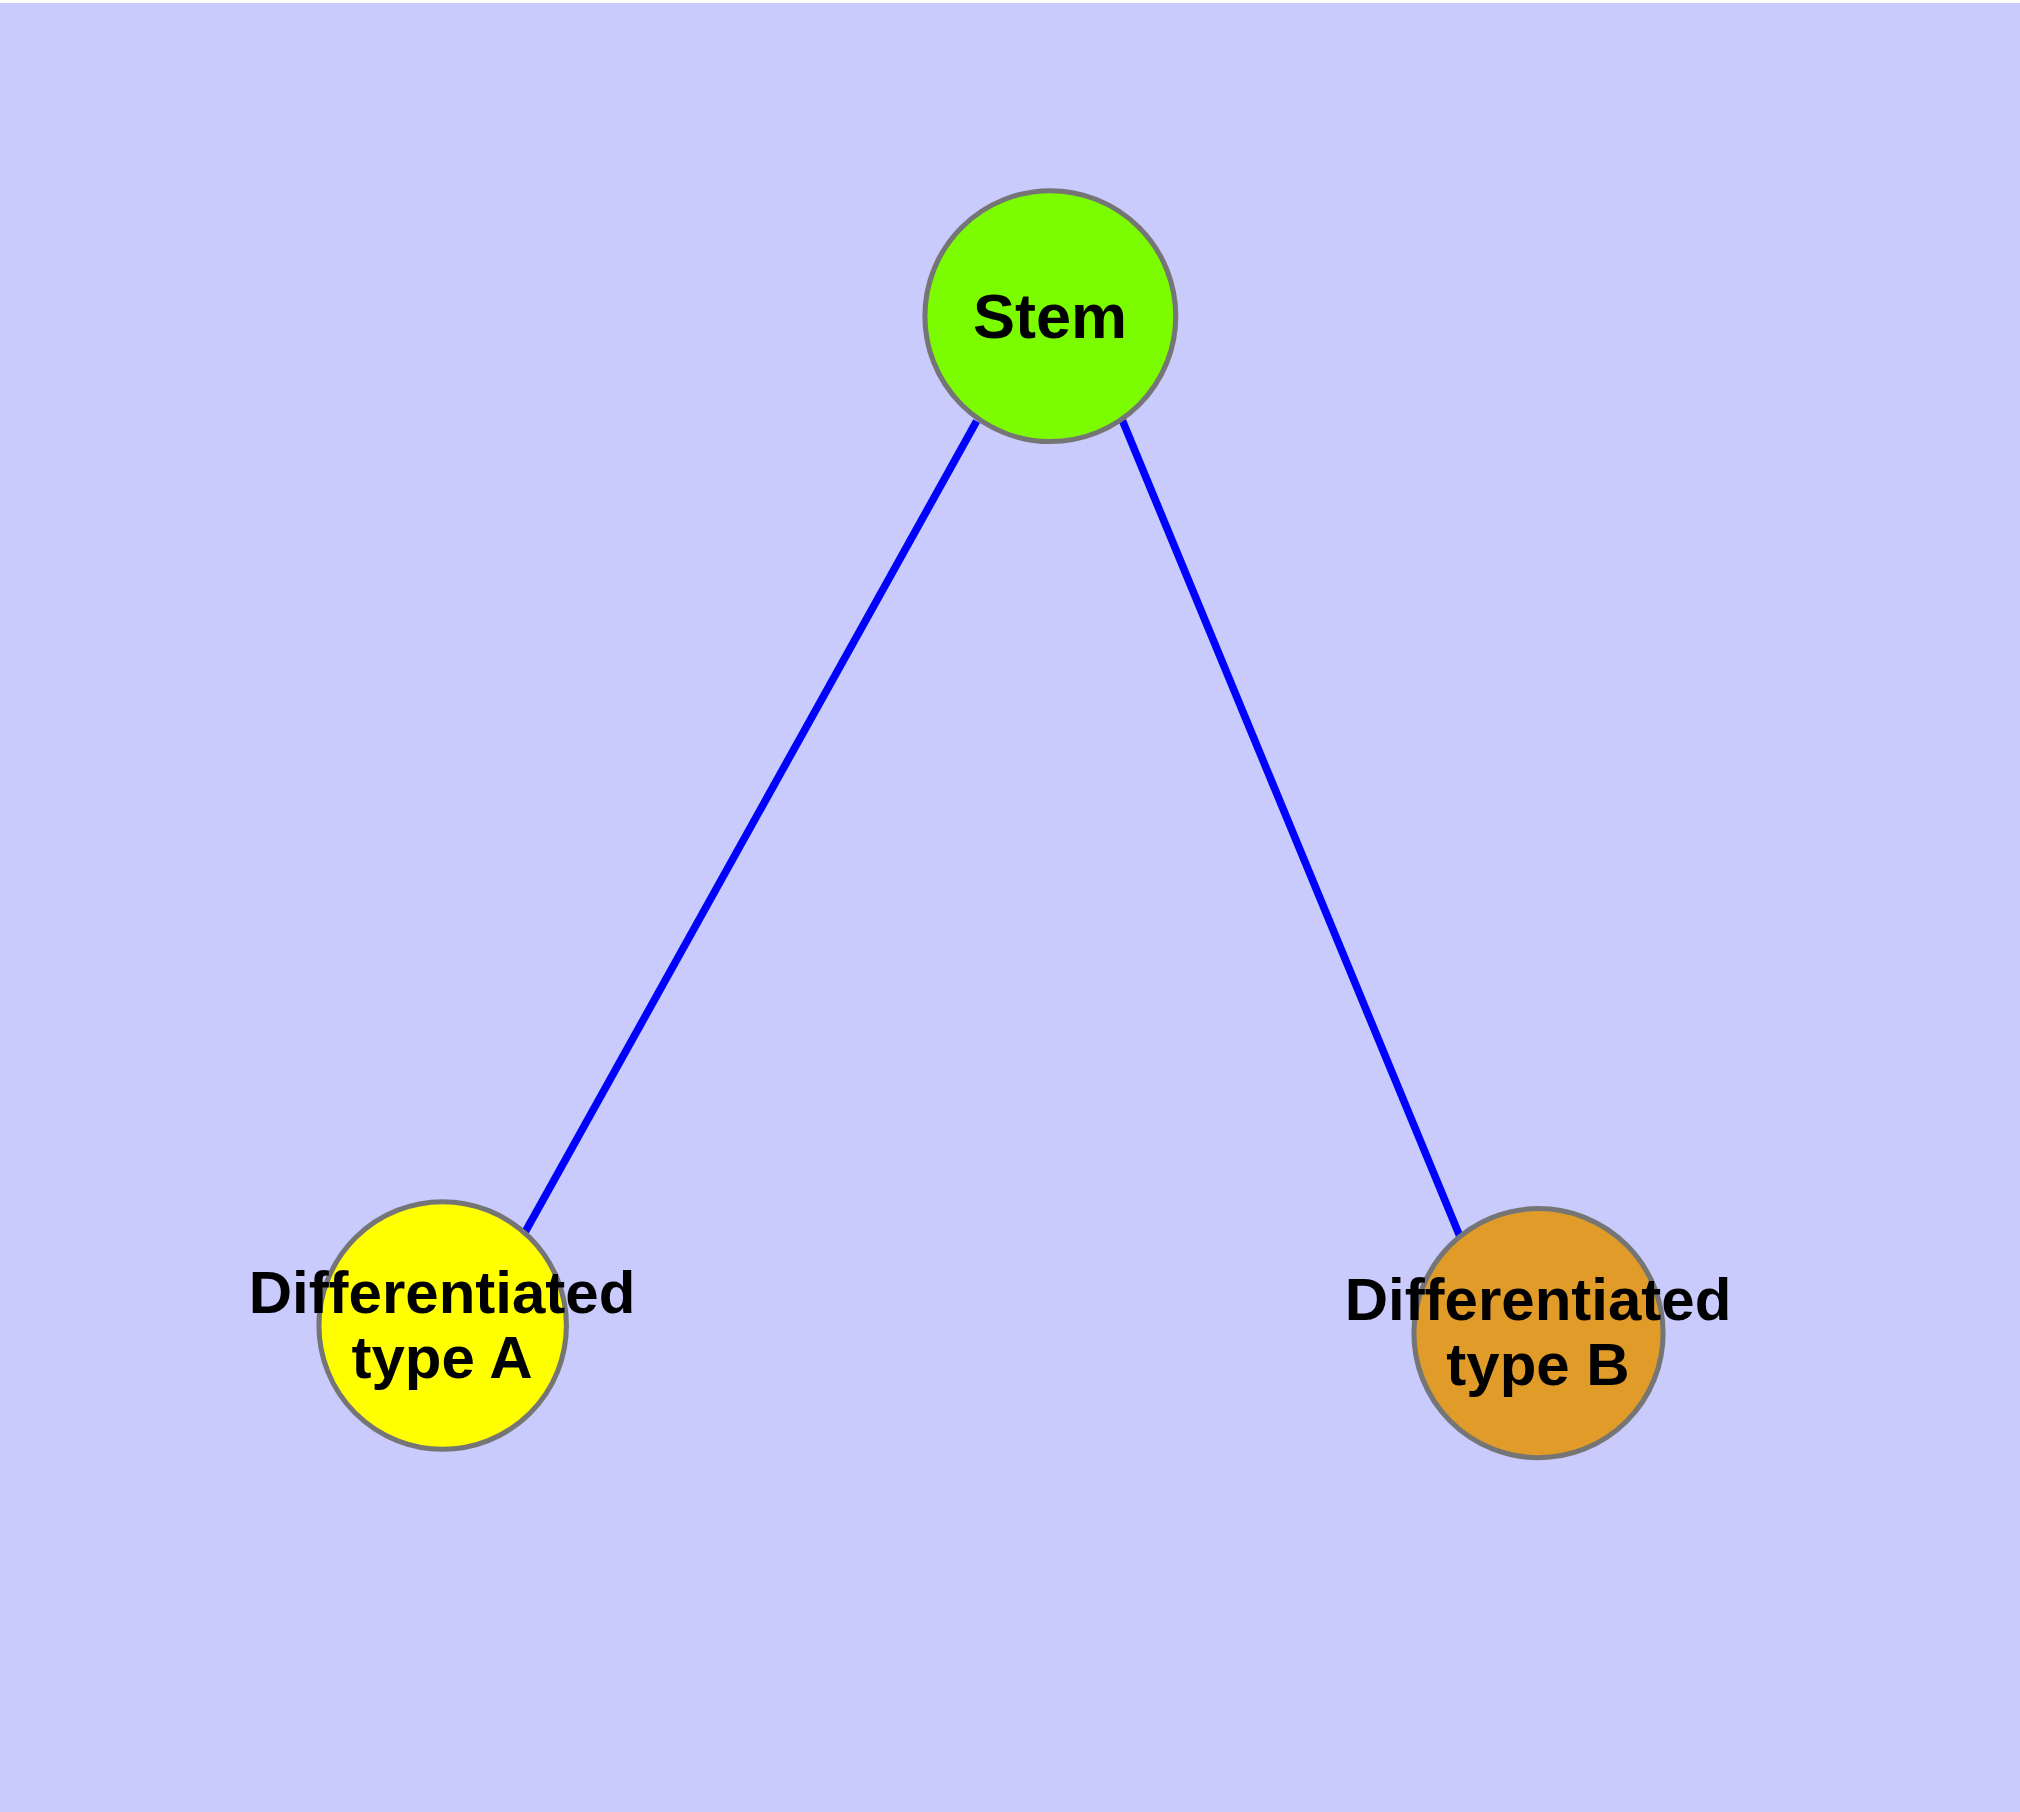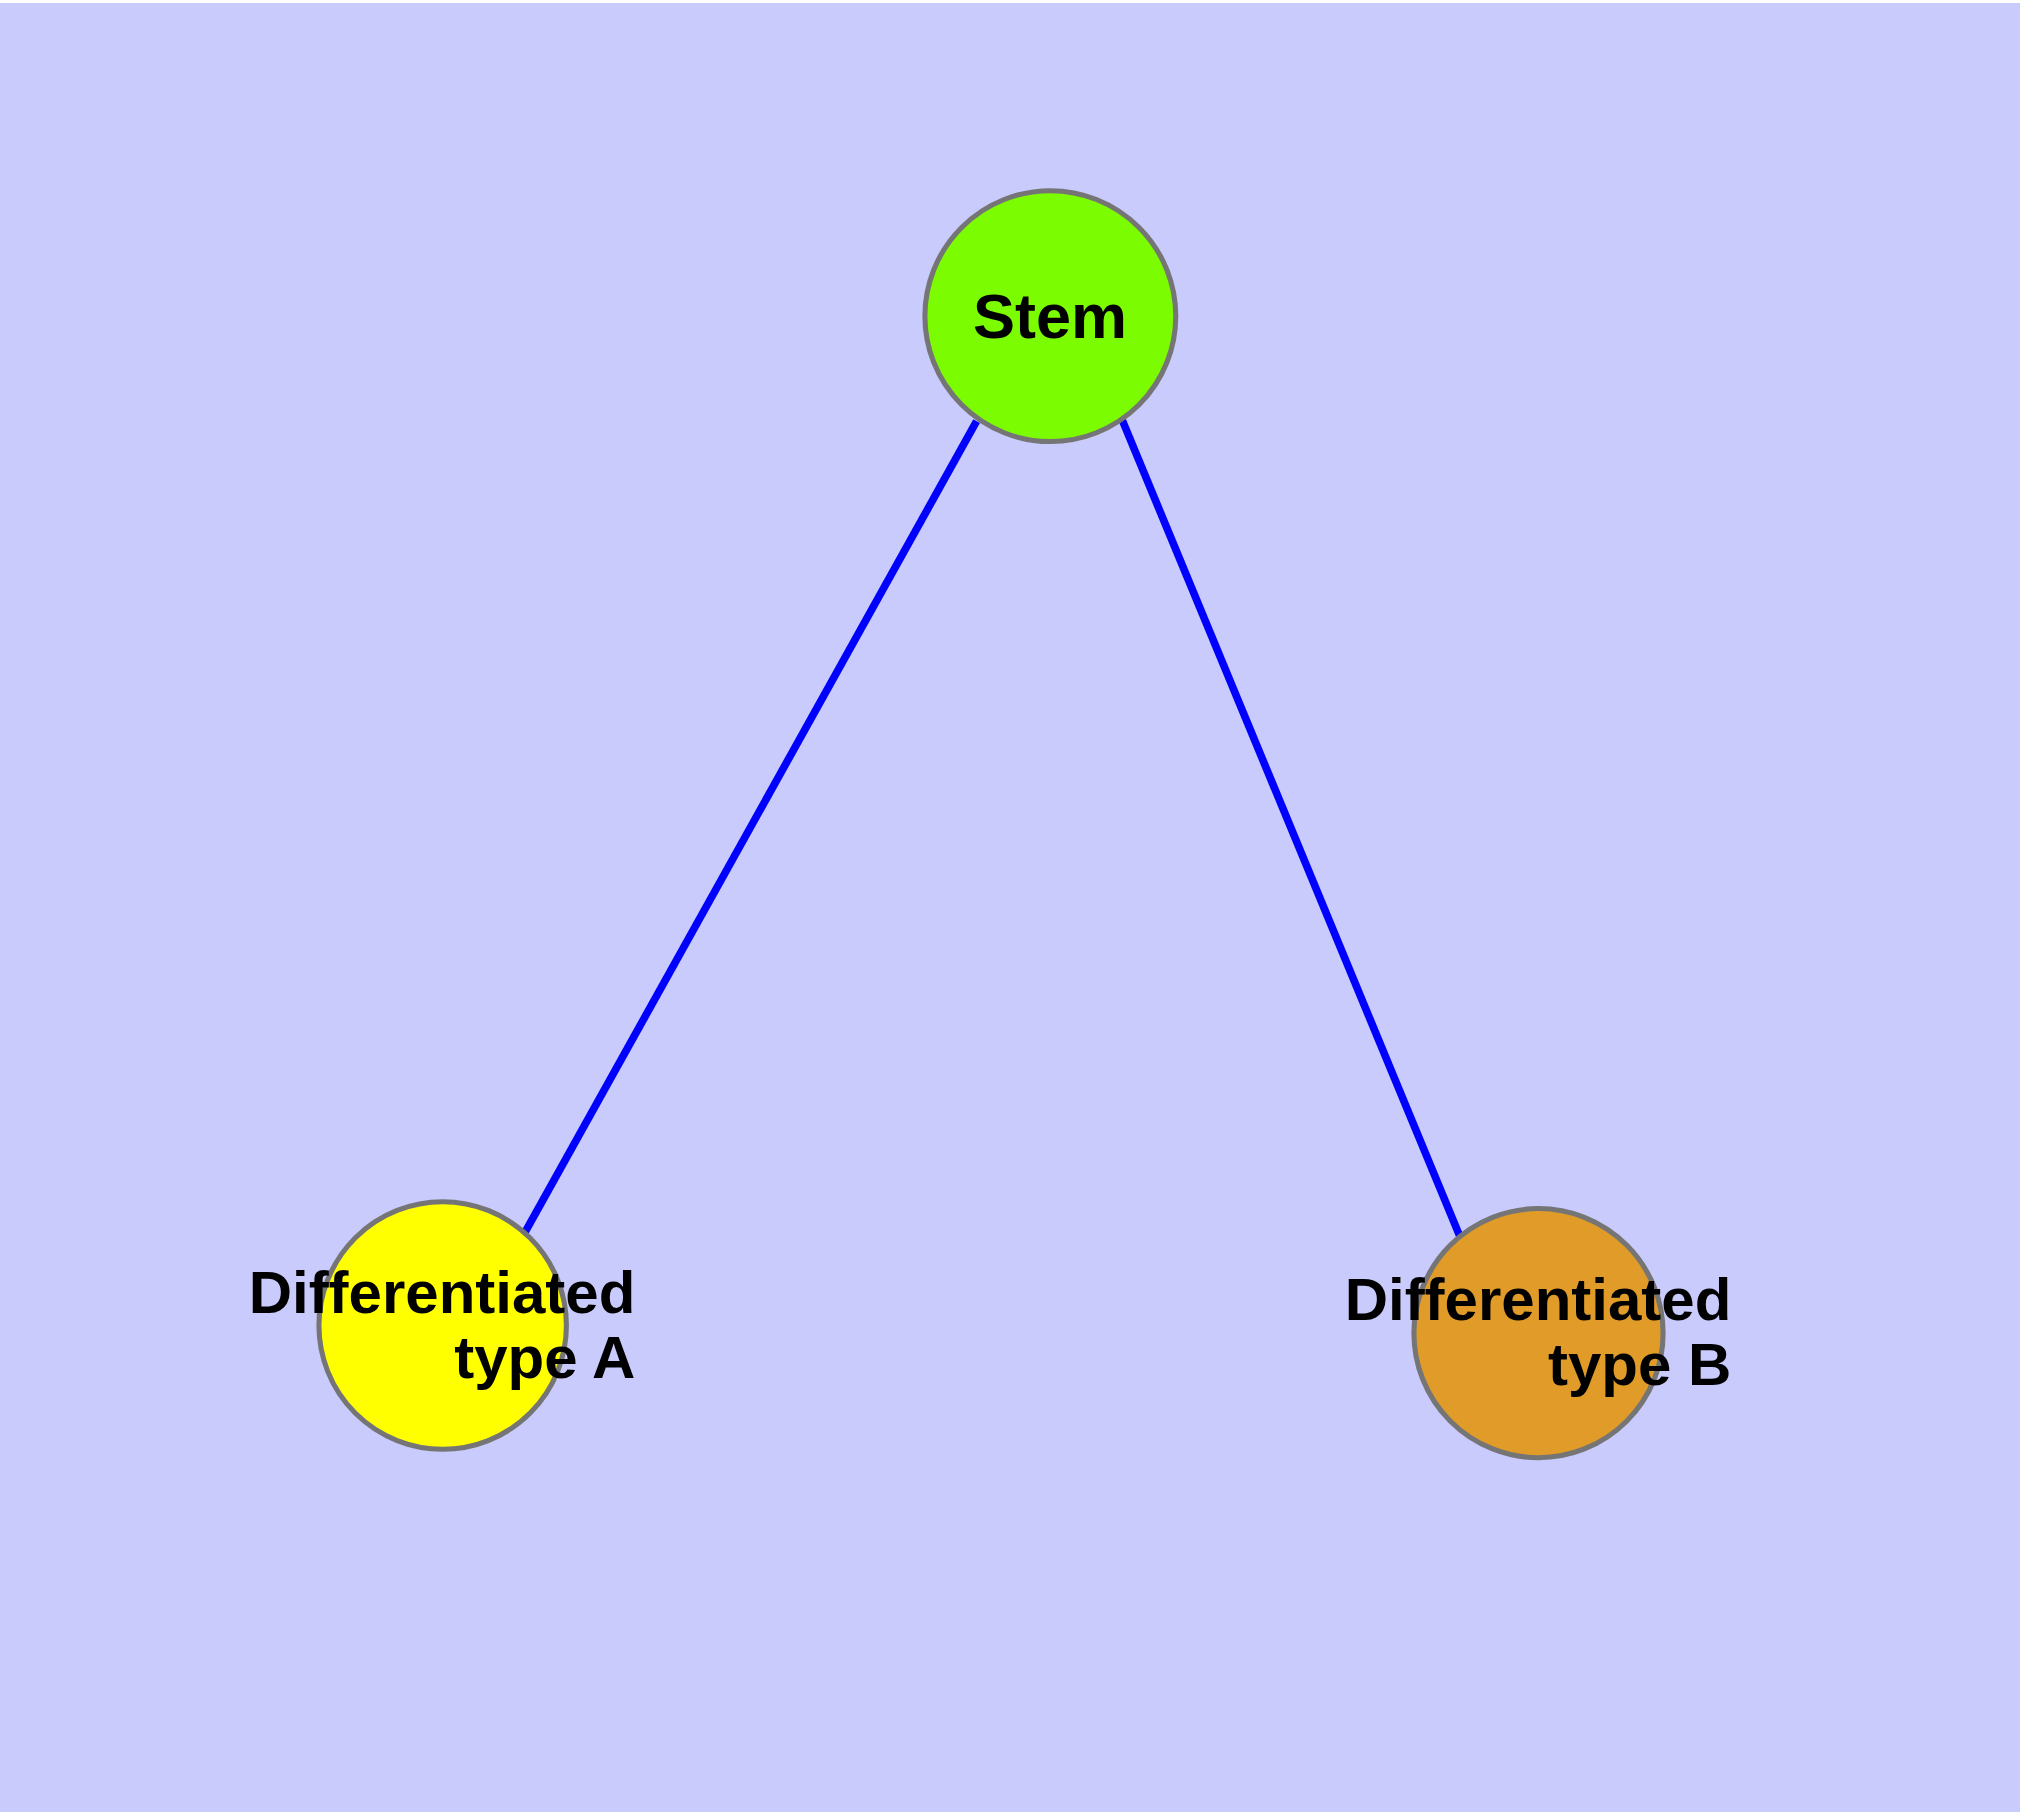--- a/index.html
+++ b/index.html
@@ -36,21 +36,21 @@
     stroke-width: 9;
     stroke-linecap: butt;
     fill: none;
   }
   .node-circle {
     stroke: #757575;
     stroke-width: 6;
   }
   .node-label {
     position: absolute;
-    text-align: right;
+    text-align: center;
     color: #000000;
     font-weight: bold;
     line-height: 1.08;
     white-space: pre;
     pointer-events: none;
     -webkit-font-smoothing: antialiased;
   }
   #label-stem {
     font-size: 63px;
     left: 1050px;

